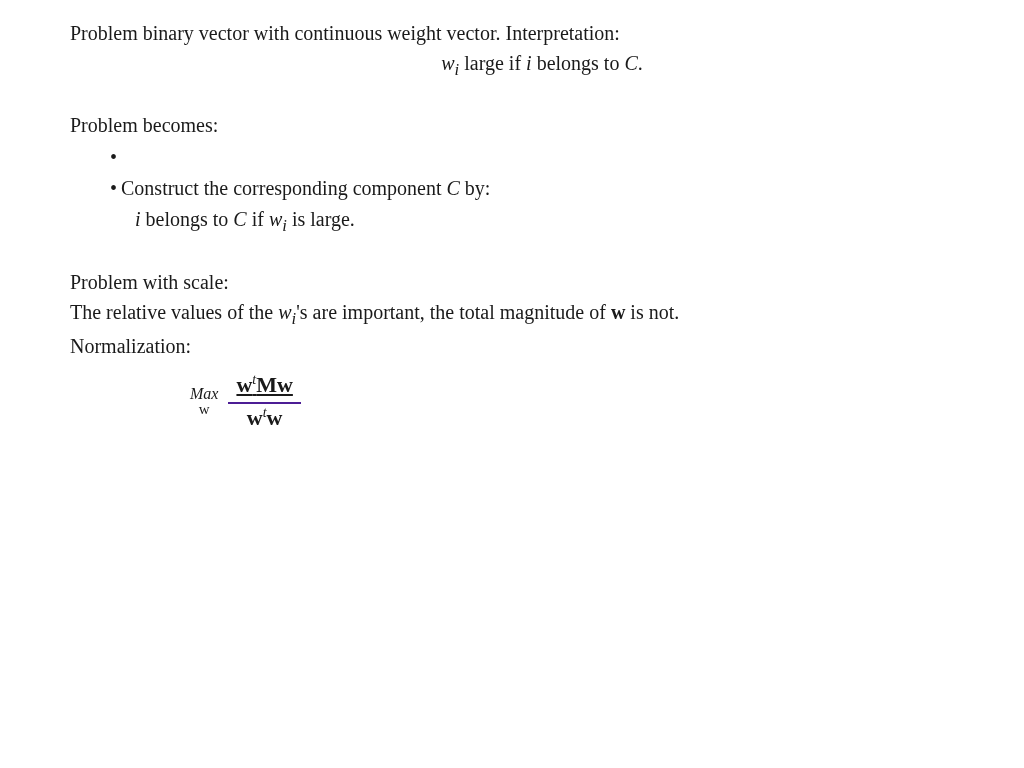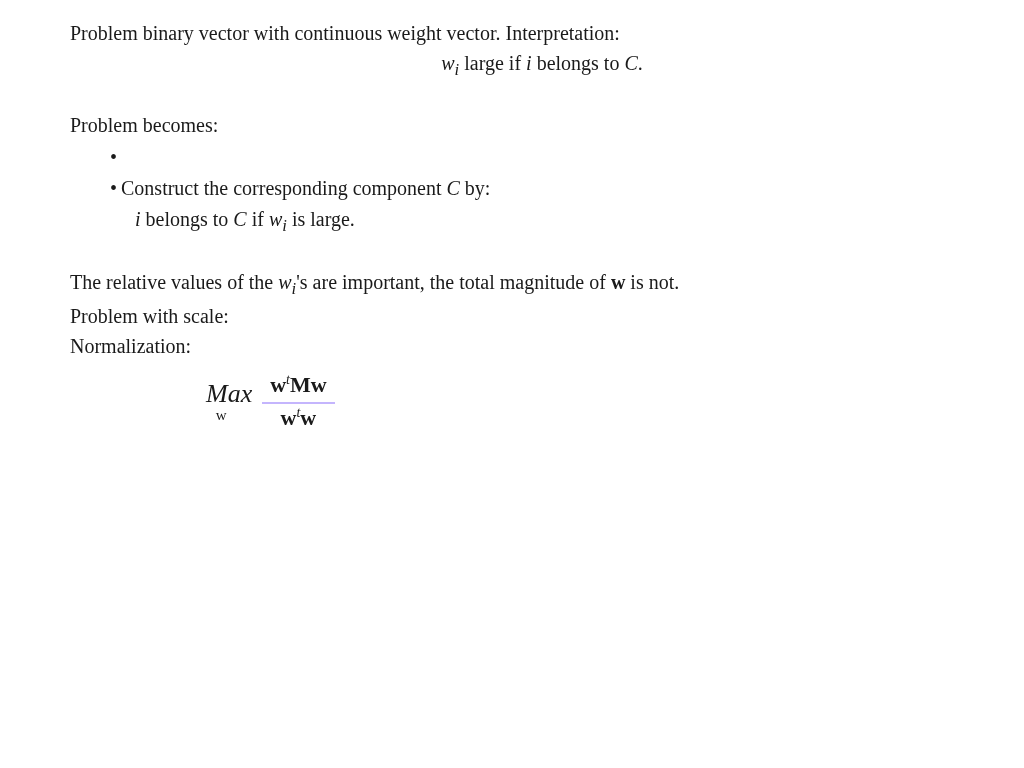--- a/index.html
+++ b/index.html
@@ -67,24 +67,25 @@
 
     .fraction {
       display: inline-flex;
       flex-direction: column;
       align-items: center;
       vertical-align: middle;
       margin-left: 2px;
     }
 
     .fraction-num {
-      border-bottom: 2px solid #c4b5fd;
+      border-bottom: 2px solid #4c1d95;
       padding: 0 8px 2px 8px;
       font-size: 22px;
       line-height: 1.3;
+      text-decoration: underline;
     }
 
     .fraction-den {
       padding: 0 8px 0 8px;
       font-size: 22px;
       line-height: 1.3;
     }
 
     .formula-outer {
       display: flex;
@@ -115,22 +116,21 @@
     .max-group {
       display: flex;
       flex-direction: column;
       align-items: center;
       margin-right: 8px;
       font-size: 22px;
     }
 
     .max-text {
       font-style: italic;
-      font-size: 26px;
-      margin-left: 16px;
+      font-size: 16px;
     }
 
     .max-subscript {
       font-size: 15px;
       font-style: normal;
       margin-top: -2px;
     }
   </style>
 </head>
 <body>
@@ -156,24 +156,24 @@
         <span class="bullet-symbol">•</span>
         <span>Construct the corresponding component <span class="italic">C</span> by:</span>
       </div>
       <div class="sub-indent line">
         &nbsp;&nbsp;<span class="italic">i</span> belongs to <span class="italic">C</span> if <span class="italic">w</span><sub style="font-style:italic;">i</sub> is large.
       </div>
     </div>
   </div>
 
   <div class="section">
+    <div class="line">Problem with scale:</div>
     <div class="line">
       The relative values of the <span class="italic">w</span><sub style="font-style:italic;">i</sub>'s are important, the total magnitude of <span class="bold">w</span> is not.
     </div>
-    <div class="line">Problem with scale:</div>
     <div class="line">Normalization:</div>
 
     <div class="formula-block">
       <div class="formula-outer">
         <div class="formula-row">
           <div class="max-group">
             <span class="max-text"><span style="font-style:italic;">Max</span></span>
             <span class="max-subscript">w</span>
           </div>
           <div class="fraction">

